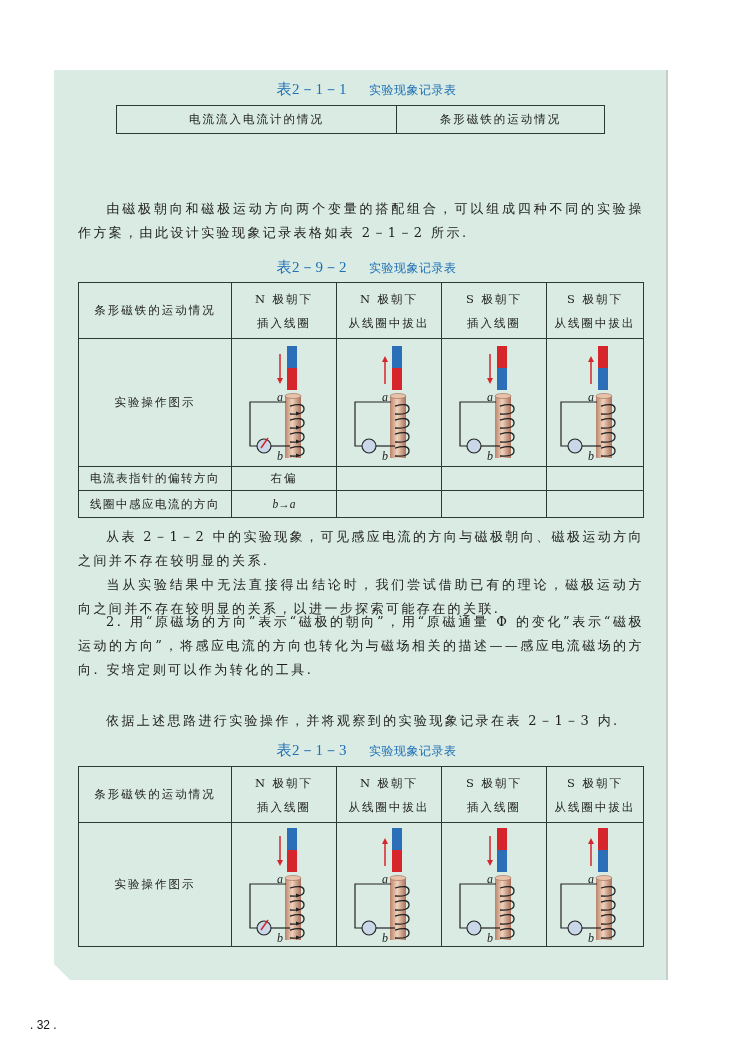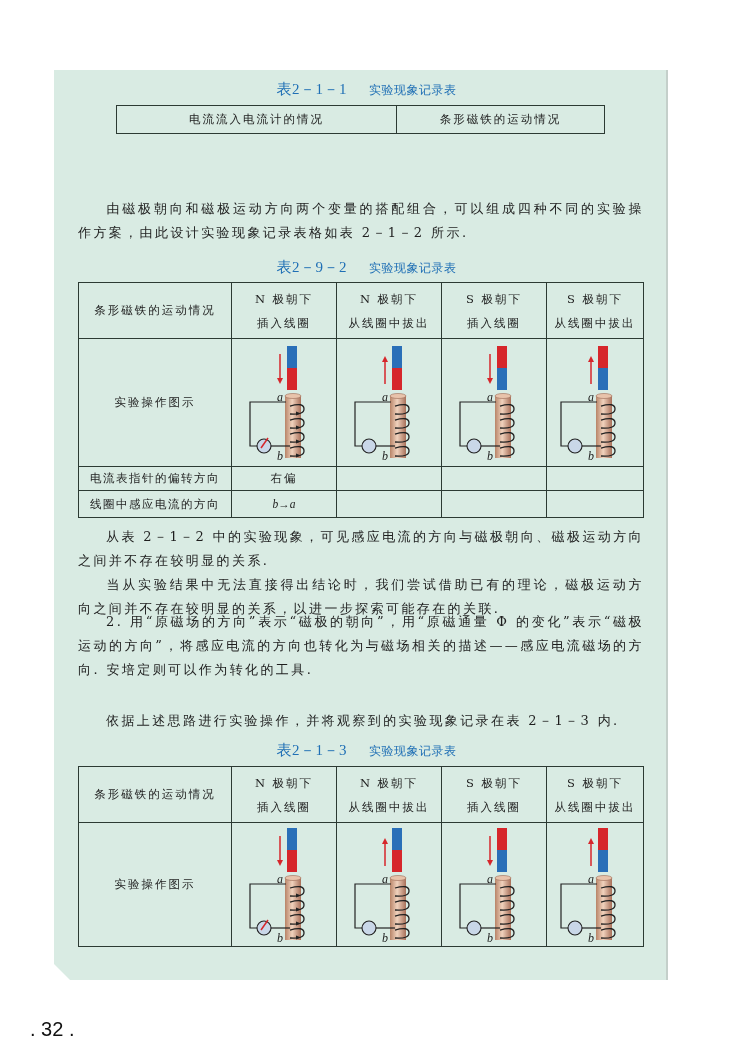--- a/index.html
+++ b/index.html
@@ -13,21 +13,21 @@
              font-size:12px; color:#1f6fb5; letter-spacing:0.5px; }
   .caption .num { font-family:"Liberation Serif", serif; margin-right:22px; font-size:15px; }
   table { position:absolute; border-collapse:collapse; font-size:11.5px; letter-spacing:2px; }
   td { border:1.4px solid #2c3a33; text-align:center; vertical-align:middle; padding:0; }
   .para { position:absolute; left:78px; width:566px; font-size:13px; line-height:24px;
           letter-spacing:2.4px; text-align:justify; }
   .para .indent { display:inline-block; width:28px; }
   .fig { display:block; margin:0 auto; }
   .it { font-style:italic; font-family:"Liberation Serif", serif; letter-spacing:0; }
   .pagenum { position:absolute; left:30px; top:1018px; font-family:"Liberation Sans", sans-serif;
-             font-size:20px; color:#111; }
+             font-size:12px; color:#111; }
 </style>
 </head>
 <body>
 
 <div class="panel"></div>
 
 <div class="caption" style="top:80px;">
   <span class="num">表2－1－1</span><span>实验现象记录表</span>
 </div>
 <table style="left:116px; top:105px; width:489px;padding-left:16px;">

